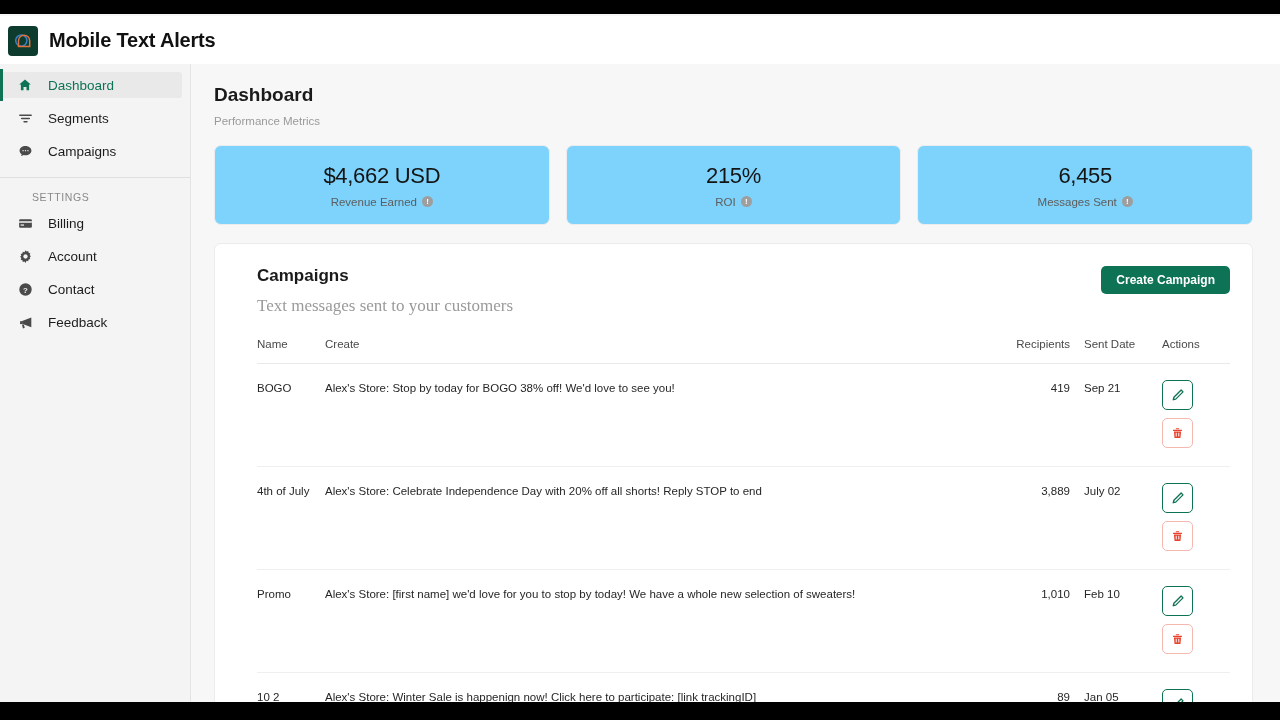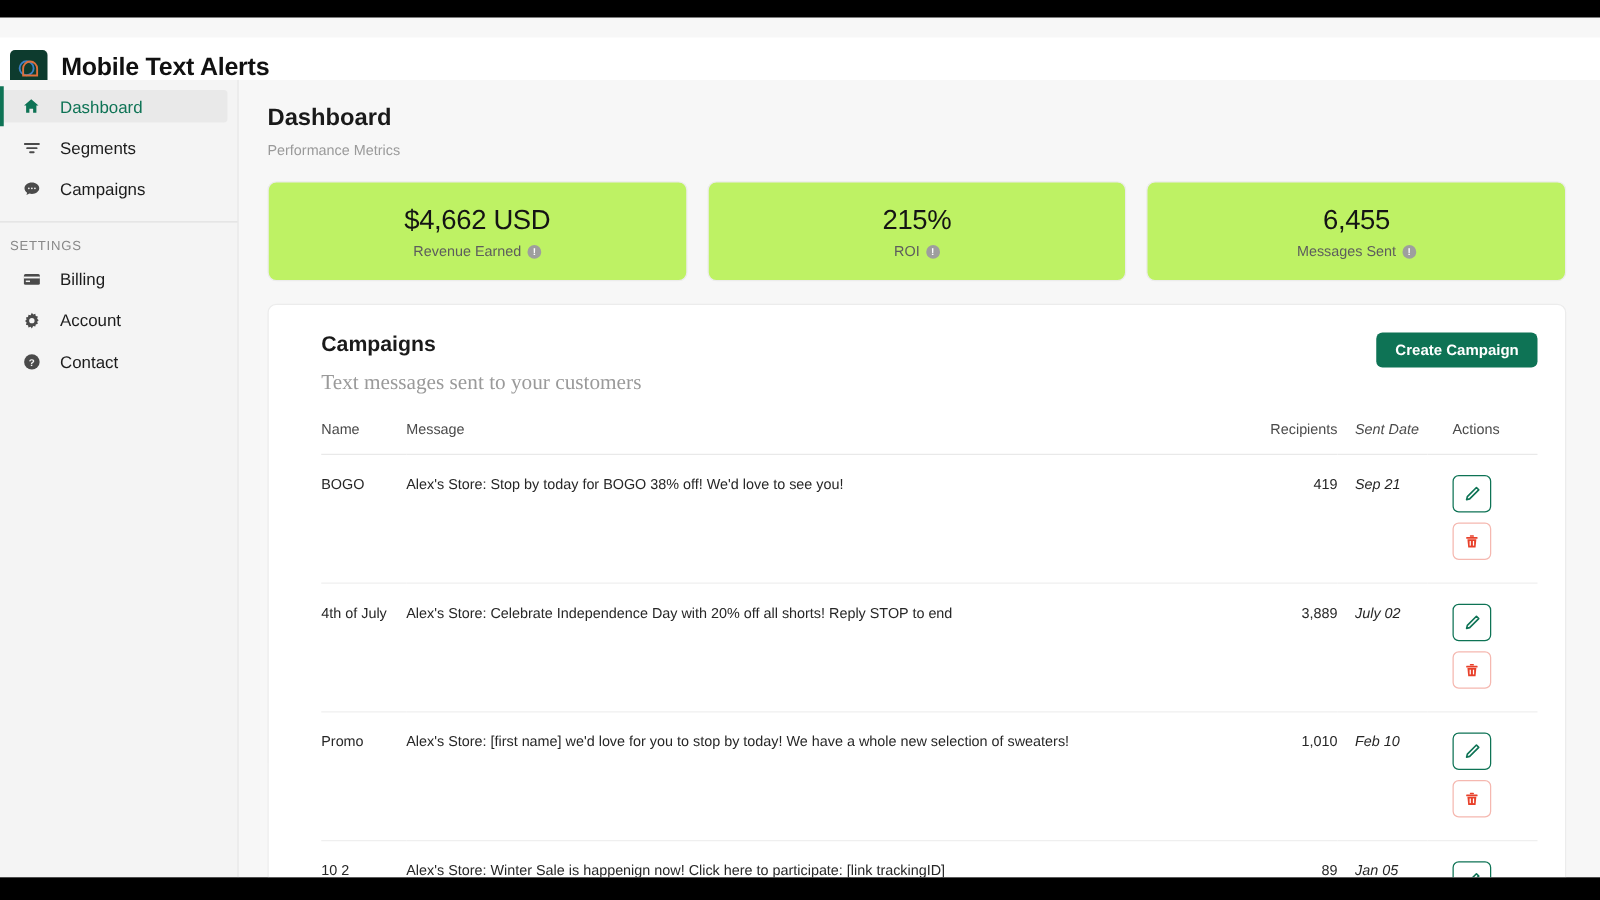--- a/index.html
+++ b/index.html
@@ -41,21 +41,21 @@
     top: 14px; left: 0;
     width: 1280px;
     height: 688px;
     background: #f7f7f7;
     overflow: hidden;
   }
 
   
   .topbar {
     position: absolute;
-    top: 16px; left: 0;
+    top: 2px; left: 0;
     width: 1280px;
     height: 50px;
     background: #ffffff;
     border-bottom: 1px solid #e6e6e6;
     display: flex;
     align-items: center;
     padding-left: 8px;
   }
   .logo-mark {
     width: 30px; height: 30px;
@@ -124,21 +124,21 @@
 
   .nav-divider {
     height: 1px;
     background: #e0e0e0;
     margin: 13px 0 0 0;
   }
   .nav-section-title {
     font-size: 10.5px;
     letter-spacing: 0.6px;
     color: #888888;
-    padding: 13px 0 7px 8px;
+    padding: 13px 0 7px 32px;
   }
 
   
   .main {
     position: absolute;
     top: 50px; left: 191px;
     width: 1089px;
     height: 638px;
     background: #f7f7f7;
     overflow: hidden;
@@ -199,21 +199,21 @@
   }
 
   
   .metrics {
     display: flex;
     gap: 16px;
     padding: 18px 27px 0 23px;
   }
   .metric-card {
     flex: 1;
-    background: #bef264;
+    background: #7dd3fc;
     border: 1px solid #ececec;
     border-radius: 7px;
     height: 80px;
     display: flex;
     flex-direction: column;
     align-items: center;
     justify-content: center;
   }
   .metric-value {
     font-size: 22px;
@@ -302,21 +302,21 @@
     font-size: 11.5px;
     color: #272727;
     padding: 16px 0 0 0;
     vertical-align: top;
     border-bottom: 1px solid #efefef;
     line-height: 1.45;
   }
   .col-name  { width: 68px; }
   .col-msg   { width: auto; }
   .col-rec   { width: 86px; text-align: right !important; }
-  .col-date  { width: 72px; padding-left: 14px !important; font-style: italic; }
+  .col-date  { width: 72px; padding-left: 14px !important; }
   .col-act   { width: 88px; padding-left: 20px !important; }
 
   th.col-rec { text-align: right; }
   th.col-date { padding-left: 14px; }
   th.col-act { padding-left: 20px; }
 
   .cell-actions {
     display: flex;
     flex-direction: column;
     gap: 8px;
@@ -419,20 +419,30 @@
         <span class="nav-ico">
           <svg width="15" height="15" viewBox="0 0 16 16" fill="currentColor" aria-hidden="true">
             <circle cx="8" cy="8" r="6.6"></circle>
             <text x="8" y="11.4" text-anchor="middle" font-size="8.4" font-family="Liberation Sans, sans-serif" font-weight="bold" fill="#f4f4f4">?</text>
           </svg>
         </span>
         <span class="nav-label">Contact</span>
       </div>
       <div class="nav-spacer"></div>
 
+      <div class="nav-item">
+        <span class="nav-ico">
+          <svg width="15" height="15" viewBox="0 0 16 16" fill="currentColor" aria-hidden="true">
+            <path d="M14.2 2.6 4.4 6.3v3.1l9.8 3.7z"></path>
+            <path d="M2.2 6.6h2.3v3.1H2.2z"></path>
+            <path d="M4.2 10.1h2l1 3.6-1.9.6z"></path>
+          </svg>
+        </span>
+        <span class="nav-label">Feedback</span>
+      </div>
 
     </div>
 
     <div class="main">
 
       <div class="main-head">
         <div>
           <div class="page-title">Dashboard</div>
           <div class="page-sub">Performance Metrics</div>
         </div>
@@ -470,21 +480,21 @@
             <div class="panel-sub">Text messages sent to your customers</div>
           </div>
           <button class="primary-btn">Create Campaign</button>
         </div>
 
         <div class="table-wrap">
           <table class="camp">
             <thead>
               <tr>
                 <th class="col-name">Name</th>
-                <th class="col-msg">Message</th>
+                <th class="col-msg">Create</th>
                 <th class="col-rec">Recipients</th>
                 <th class="col-date">Sent Date</th>
                 <th class="col-act">Actions</th>
               </tr>
             </thead>
             <tbody>
 
               <tr>
                 <td class="col-name">BOGO</td>
                 <td class="col-msg">Alex's Store: Stop by today for BOGO 38% off! We'd love to see you!</td>

